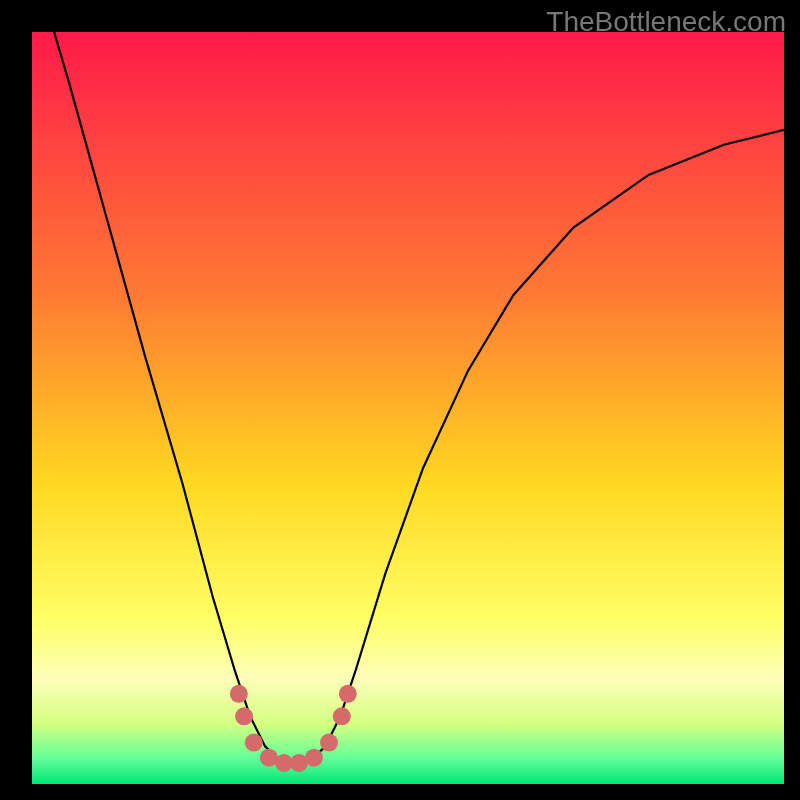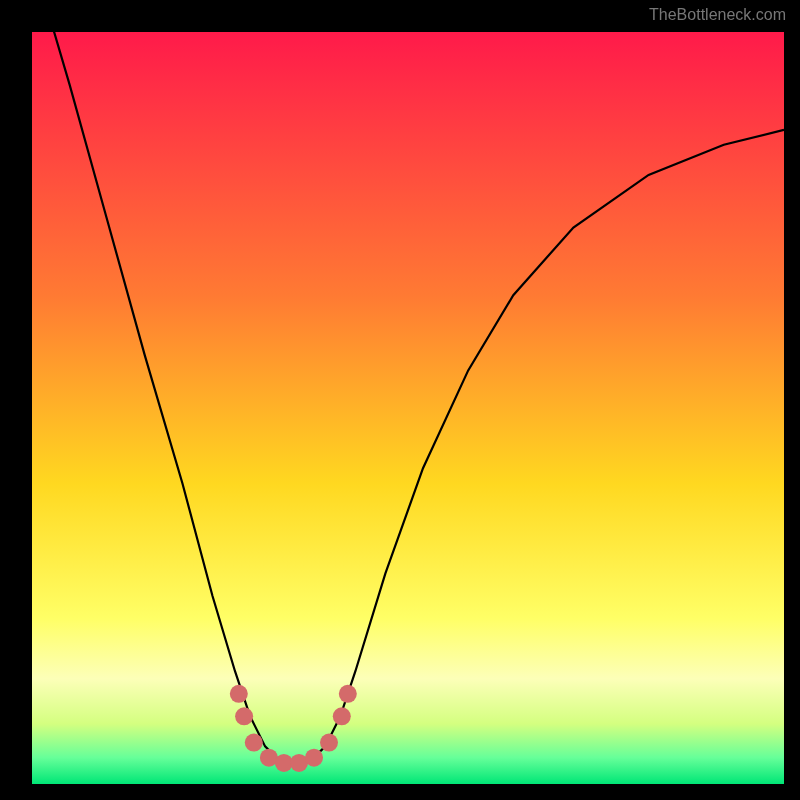--- a/index.html
+++ b/index.html
@@ -9,21 +9,21 @@
     height: 800px;
     background: #000;
     position: relative;
     font-family: Arial, sans-serif;
   }
   .watermark {
     position: absolute;
     top: 6px;
     right: 14px;
     color: #777;
-    font-size: 16px;
+    font-size: 28px;
     font-weight: 500;
     z-index: 10;
   }
   .plot {
     position: absolute;
     left: 32px;
     top: 32px;
     width: 752px;
     height: 752px;
   }

